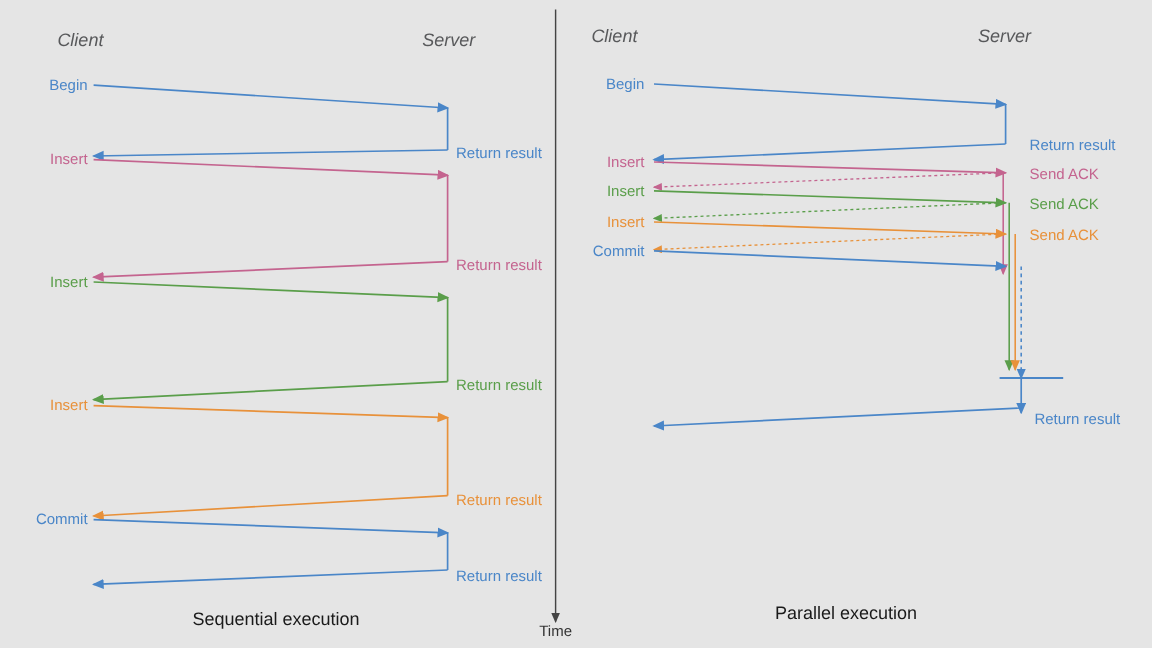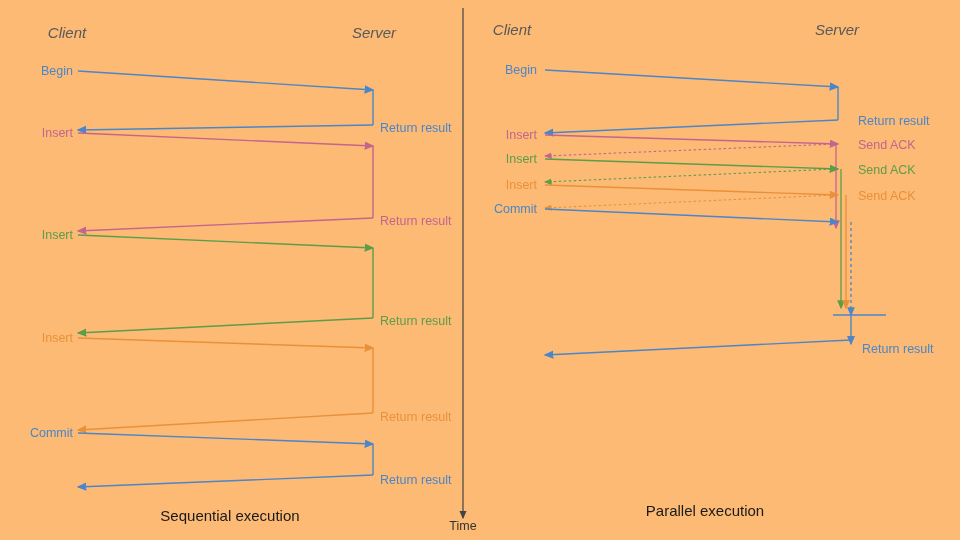--- a/index.html
+++ b/index.html
@@ -10,21 +10,21 @@
   body {
     width: 960px;
     height: 540px;
     overflow: hidden;
     font-family: "Liberation Sans", sans-serif;
   }
   #stage {
     position: relative;
     width: 960px;
     height: 540px;
-    background: #fdba74;
+    background: #e5e5e5;
   }
   svg#diagram {
     position: absolute;
     left: 0;
     top: 0;
     width: 960px;
     height: 540px;
   }
   .lane-title {
     font-family: "Liberation Sans", sans-serif;

